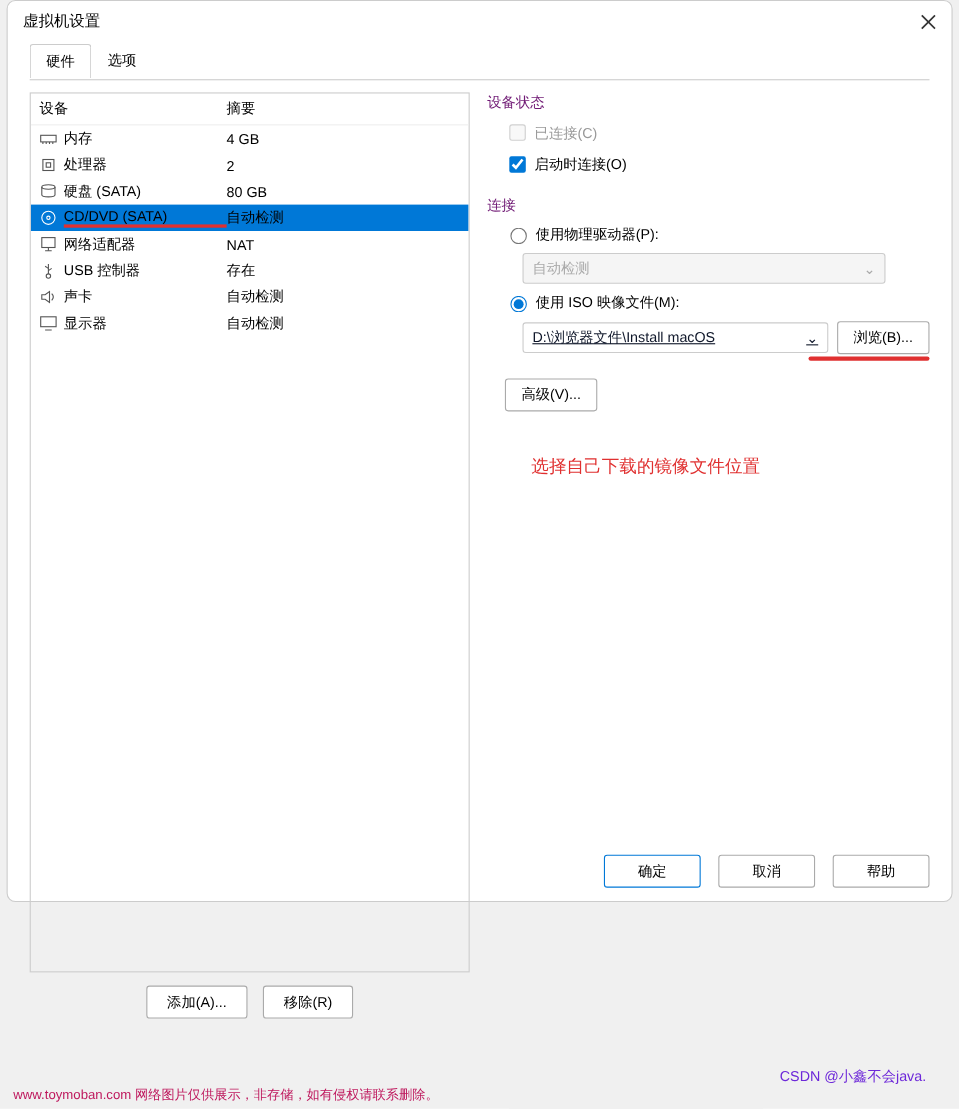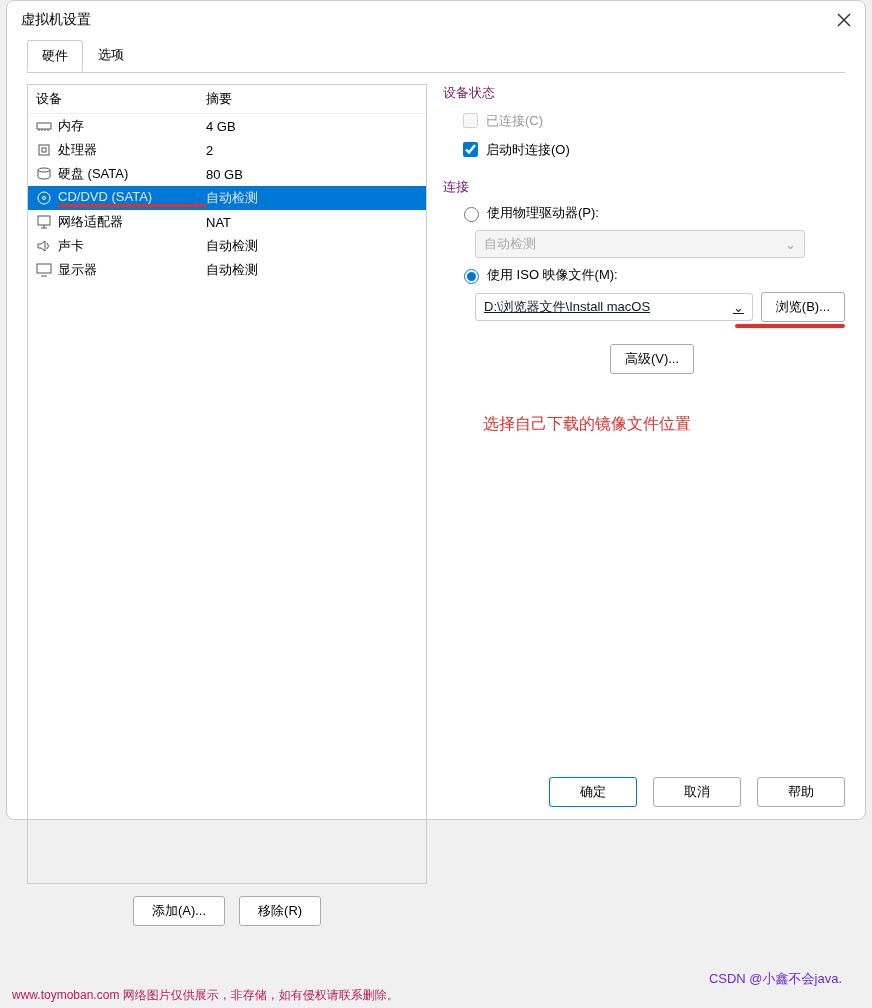--- a/index.html
+++ b/index.html
@@ -11,41 +11,41 @@
 .tabs { display: flex; padding: 0 20px; }
 .tab { padding: 6px 14px; border: 1px solid transparent; border-bottom: none; cursor: pointer; }
 .tab.active { border-color: #ccc; border-radius: 3px 3px 0 0; background: #fff; position: relative; top: 1px; }
 .tab-border { position: absolute; left: 20px; right: 20px; top: 71px; height: 1px; background: #ccc; }
 .content { display: flex; padding: 14px 20px; gap: 16px; }
 .left { flex: 0 0 400px; display: flex; flex-direction: column; }
 .device-list { border: 1px solid #ccc; height: 800px; overflow: auto; }
 .device-header { display: flex; padding: 5px 8px; border-bottom: 1px solid #eee; }
 .device-header .col1 { flex: 0 0 170px; }
 .device-row { display: flex; align-items: center; padding: 3px 8px; cursor: pointer; }
-.device-row.selected { background: #0078d7; color: #e5e5e5; justify-content: center; }
+.device-row.selected { background: #0078d7; color: #000000; justify-content: center; }
 .device-row .icon { width: 16px; height: 16px; margin-right: 6px; flex-shrink: 0; }
 .device-row .name { flex: 0 0 148px; }
 .device-row .summary { flex: 1; }
 .underline-red { border-bottom: 3px solid #e03030; }
 .btns { display: flex; gap: 14px; justify-content: center; margin-top: 12px; }
 .btn { padding: 5px 18px; border: 1px solid #aaa; border-radius: 3px; background: #fff; cursor: pointer; }
 .right { flex: 1; }
 .group { margin-bottom: 18px; }
 .group-title { color: #701a75; margin-bottom: 8px; }
 .group-body { padding-left: 16px; }
 .check-row, .radio-row { display: flex; align-items: center; margin-bottom: 8px; }
 .check-row input, .radio-row input { margin-right: 8px; }
 .check-row.disabled { color: #999; }
 .select { width: 330px; padding: 4px 8px; border: 1px solid #ccc; border-radius: 3px; background: #fff; color: #666; margin-left: 16px; margin-bottom: 8px; display: flex; justify-content: space-between; align-items: center; cursor: pointer; }
 .select.disabled { background: #f5f5f5; color: #aaa; }
 .iso-row { display: flex; align-items: center; gap: 8px; margin-left: 16px; }
 .iso-row .select { margin: 0; flex: 1; width: auto; color: #0f172a; text-decoration: underline; }
 .browse-btn { padding: 5px 14px; border: 1px solid #aaa; border-radius: 3px; background: #fff; cursor: pointer; }
 .red-scribble { height: 4px; background: #e03030; border-radius: 2px; }
-.adv-row { display: flex; justify-content: center; margin-top: 16px; }
+.adv-row { display: flex; justify-content: flex-start; margin-top: 16px; }
 .note { color: #e03030; font-size: 16px; margin-top: 40px; margin-left: 40px; }
 .footer { position: absolute; bottom: 12px; right: 20px; display: flex; gap: 16px; }
 .footer .btn { min-width: 88px; text-align: center; }
 .footer .btn.primary { border-color: #0078d7; }
 .watermark1 { position: absolute; bottom: 4px; left: 12px; color: #be185d; font-size: 12px; }
 .watermark2 { position: absolute; bottom: 20px; right: 30px; color: #6d28d9; font-size: 13px; }
 input[type="checkbox"] { width: 15px; height: 15px; accent-color: #0078d7; }
 input[type="radio"] { width: 15px; height: 15px; accent-color: #0078d7; }
 svg { display: block; }
 </style>
@@ -129,20 +129,32 @@
               <svg viewBox="0 0 16 16">
                 <rect x="2" y="2" width="12" height="9" fill="none" stroke="#555"></rect>
                 <line x1="5" y1="14" x2="11" y2="14" stroke="#555"></line>
                 <line x1="8" y1="11" x2="8" y2="14" stroke="#555"></line>
               </svg>
             </span>
           <span class="name">网络适配器</span>
           <span class="summary">NAT</span>
         </div>
 
+        <div class="device-row">
+          <span class="icon">
+              <svg viewBox="0 0 16 16">
+                <circle cx="8" cy="13" r="2" fill="none" stroke="#555"></circle>
+                <line x1="8" y1="11" x2="8" y2="2" stroke="#555"></line>
+                <line x1="8" y1="6" x2="5" y2="4" stroke="#555"></line>
+                <line x1="8" y1="8" x2="11" y2="6" stroke="#555"></line>
+              </svg>
+            </span>
+          <span class="name">USB 控制器</span>
+          <span class="summary">存在</span>
+        </div>
 
         <div class="device-row">
           <span class="icon">
               <svg viewBox="0 0 16 16">
                 <path d="M2 6 H5 L9 3 V13 L5 10 H2 Z" fill="none" stroke="#555"></path>
                 <path d="M11 5 Q14 8 11 11" fill="none" stroke="#555"></path>
               </svg>
             </span>
           <span class="name">声卡</span>
           <span class="summary">自动检测</span>

